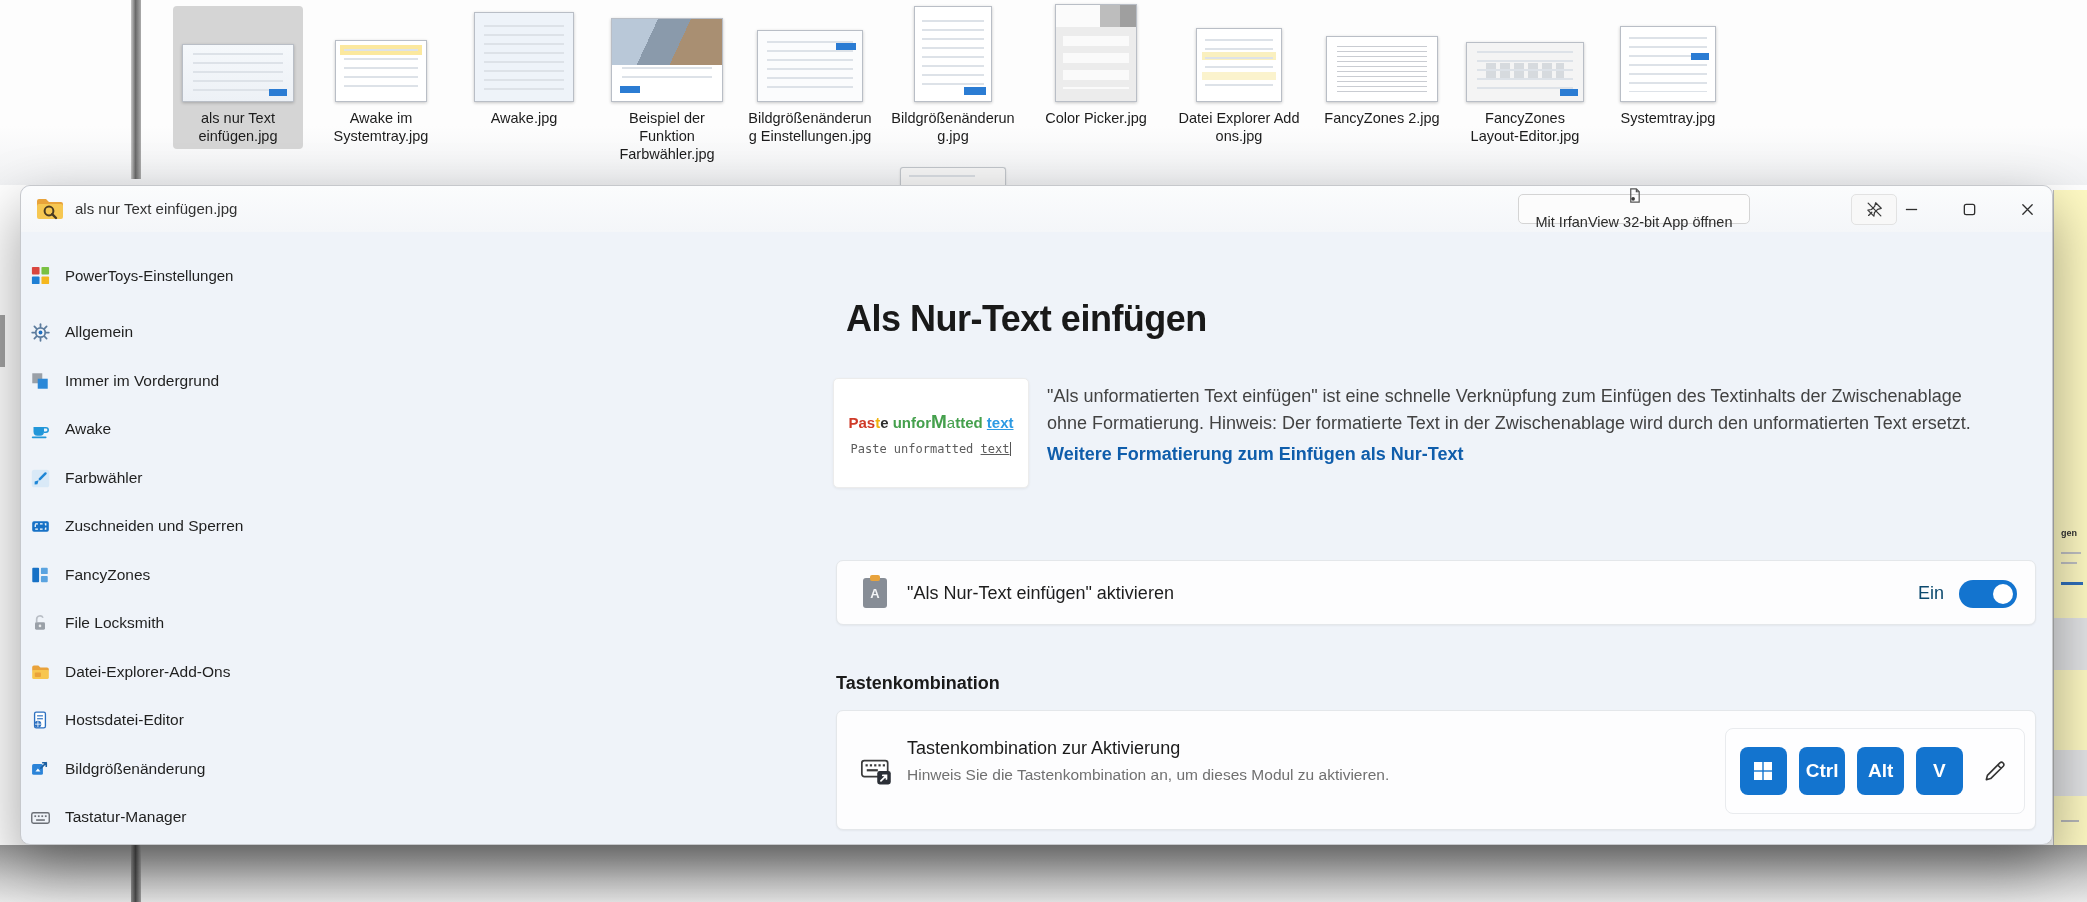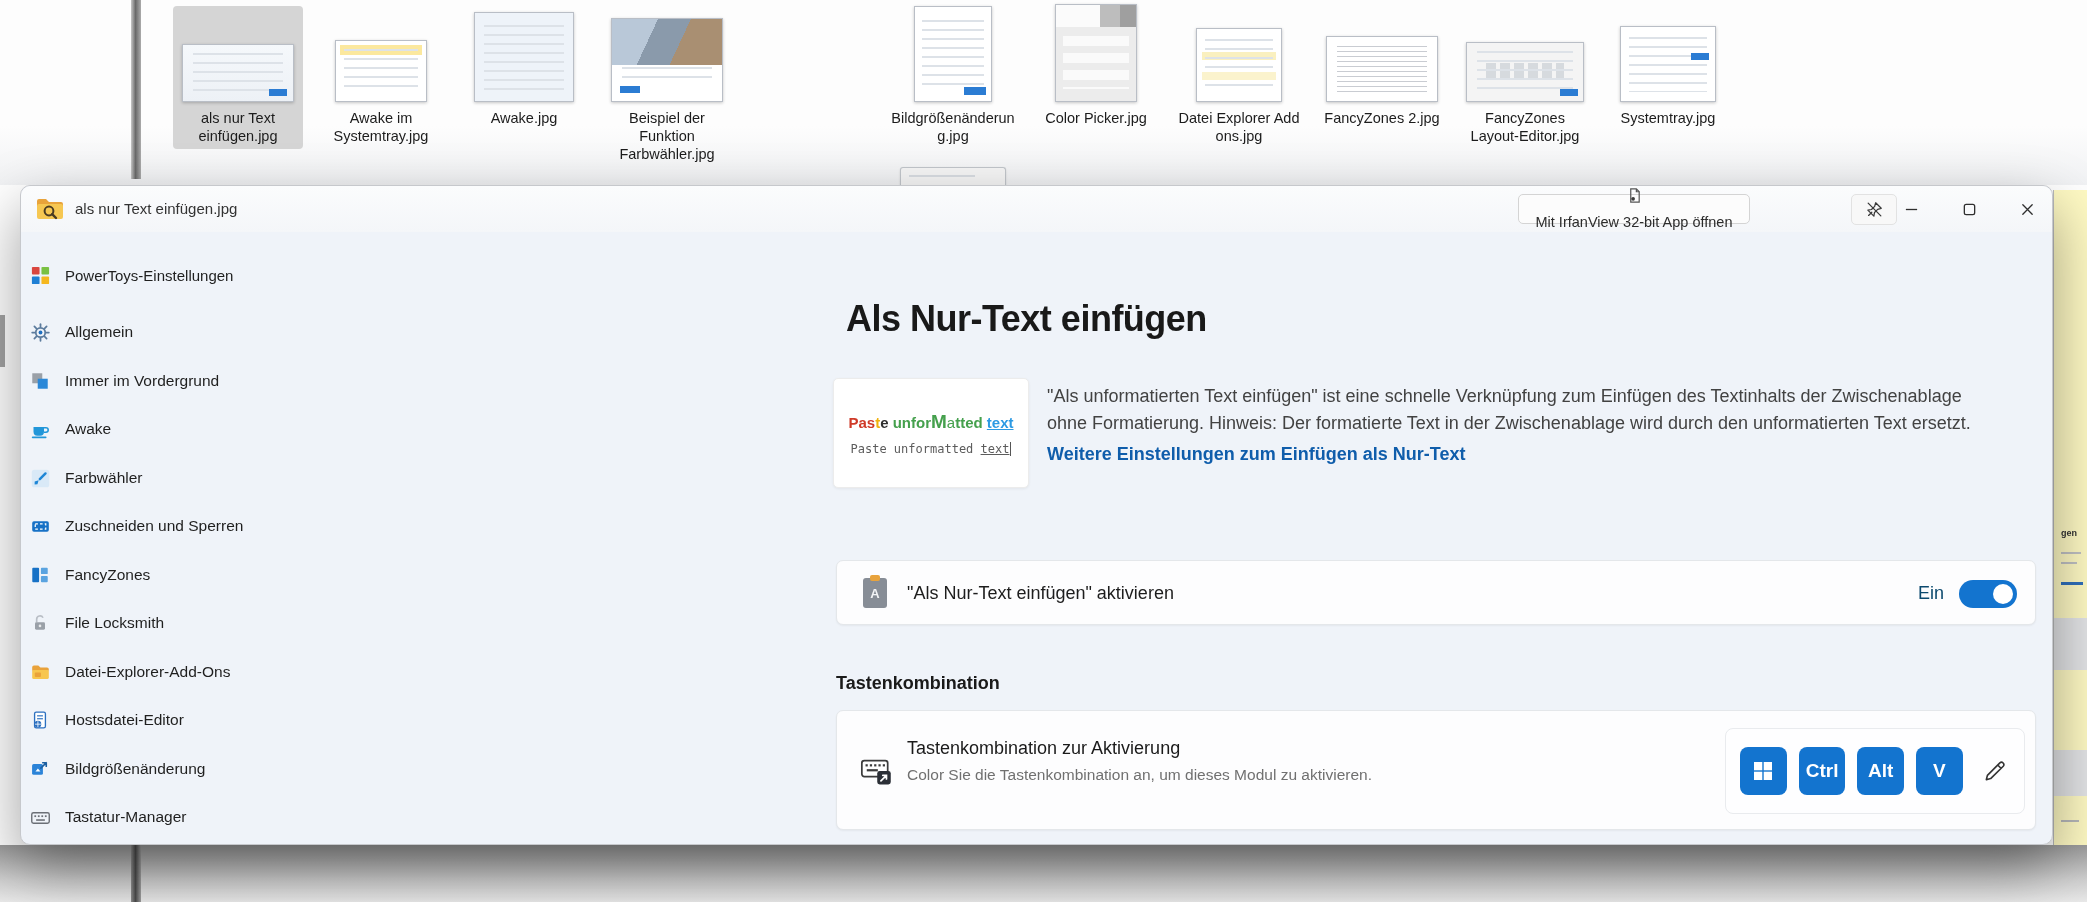--- a/index.html
+++ b/index.html
@@ -172,20 +172,28 @@
       <div class="caption">Awake.jpg</div>
     </div>
     <div class="tile" style="left:602px">
       <div class="thumbwrap">
           <div class="shot t3">
             <i class="ln"></i>
           </div>
         </div>
       <div class="caption">Beispiel der Funktion Farbwähler.jpg</div>
     </div>
+    <div class="tile" style="left:745px">
+      <div class="thumbwrap">
+          <div class="shot t4">
+            <i class="ln"></i>
+          </div>
+        </div>
+      <div class="caption">Bildgrößenänderung Einstellungen.jpg</div>
+    </div>
     <div class="tile" style="left:888px">
       <div class="thumbwrap">
           <div class="shot t5">
             <i class="ln"></i>
           </div>
         </div>
       <div class="caption">Bildgrößenänderung.jpg</div>
     </div>
     <div class="tile" style="left:1031px">
       <div class="thumbwrap">
@@ -440,21 +448,21 @@
     <div class="h1">Als Nur-Text einfügen</div>
 
     <div class="hero">
       <div class="hero-l1">
         <span class="hp0">Pas</span><span class="hp1">t</span><span class="hp2">e</span><span class="hp3"> unfor</span><span class="hp4">M</span><span class="hp5">a</span><span class="hp6">tted </span><span class="hp7">text</span>
       </div>
       <div class="hero-l2"><span>Paste unformatted </span><u>text</u><span class="caret"></span></div>
     </div>
 
     <div class="desc">"Als unformatierten Text einfügen" ist eine schnelle Verknüpfung zum Einfügen des Textinhalts der Zwischenablage ohne Formatierung. Hinweis: Der formatierte Text in der Zwischenablage wird durch den unformatierten Text ersetzt.</div>
-    <div class="learn-link">Weitere Einstellungen zum Einfügen als Nur-Text</div>
+    <div class="learn-link">Weitere Formatierung zum Einfügen als Nur-Text</div>
 
     <div class="card toggle-card">
       <div class="clip-icon"></div>
       <div class="toggle-label">"Als Nur-Text einfügen" aktivieren</div>
       <div class="toggle-right">
         <span class="toggle-state">Ein</span>
         <div class="switch">
             <div class="knob"></div>
           </div>
       </div>
@@ -472,21 +480,21 @@
             <rect x="11.5" y="7.5" width="1.8" height="1.8"></rect>
               <rect x="15" y="7.5" width="1.8" height="1.8"></rect>
               <rect x="18.5" y="7.5" width="1.8" height="1.8"></rect>
             <rect x="5.5" y="11.5" width="9" height="1.8"></rect>
           </g>
           <rect x="14" y="13" width="11" height="11" rx="2" fill="#2b2f36"></rect>
           <path d="M17 21 l4.5-4.5 M18.5 16.5 h3 v3" stroke="#fff" stroke-width="1.4" fill="none" stroke-linecap="round"></path>
         </svg>
       </div>
       <div class="sc-title">Tastenkombination zur Aktivierung</div>
-      <div class="sc-sub">Color Sie die Tastenkombination an, um dieses Modul zu aktivieren.</div>
+      <div class="sc-sub">Hinweis Sie die Tastenkombination an, um dieses Modul zu aktivieren.</div>
 
       <div class="keys-panel">
         <div class="keycap">
           <svg viewBox="0 0 20 20" width="20" height="20">
             <rect x="1" y="1" width="8.3" height="8.3" fill="#fff"></rect>
             <rect x="10.7" y="1" width="8.3" height="8.3" fill="#fff"></rect>
             <rect x="1" y="10.7" width="8.3" height="8.3" fill="#fff"></rect>
             <rect x="10.7" y="10.7" width="8.3" height="8.3" fill="#fff"></rect>
           </svg>
         </div>

